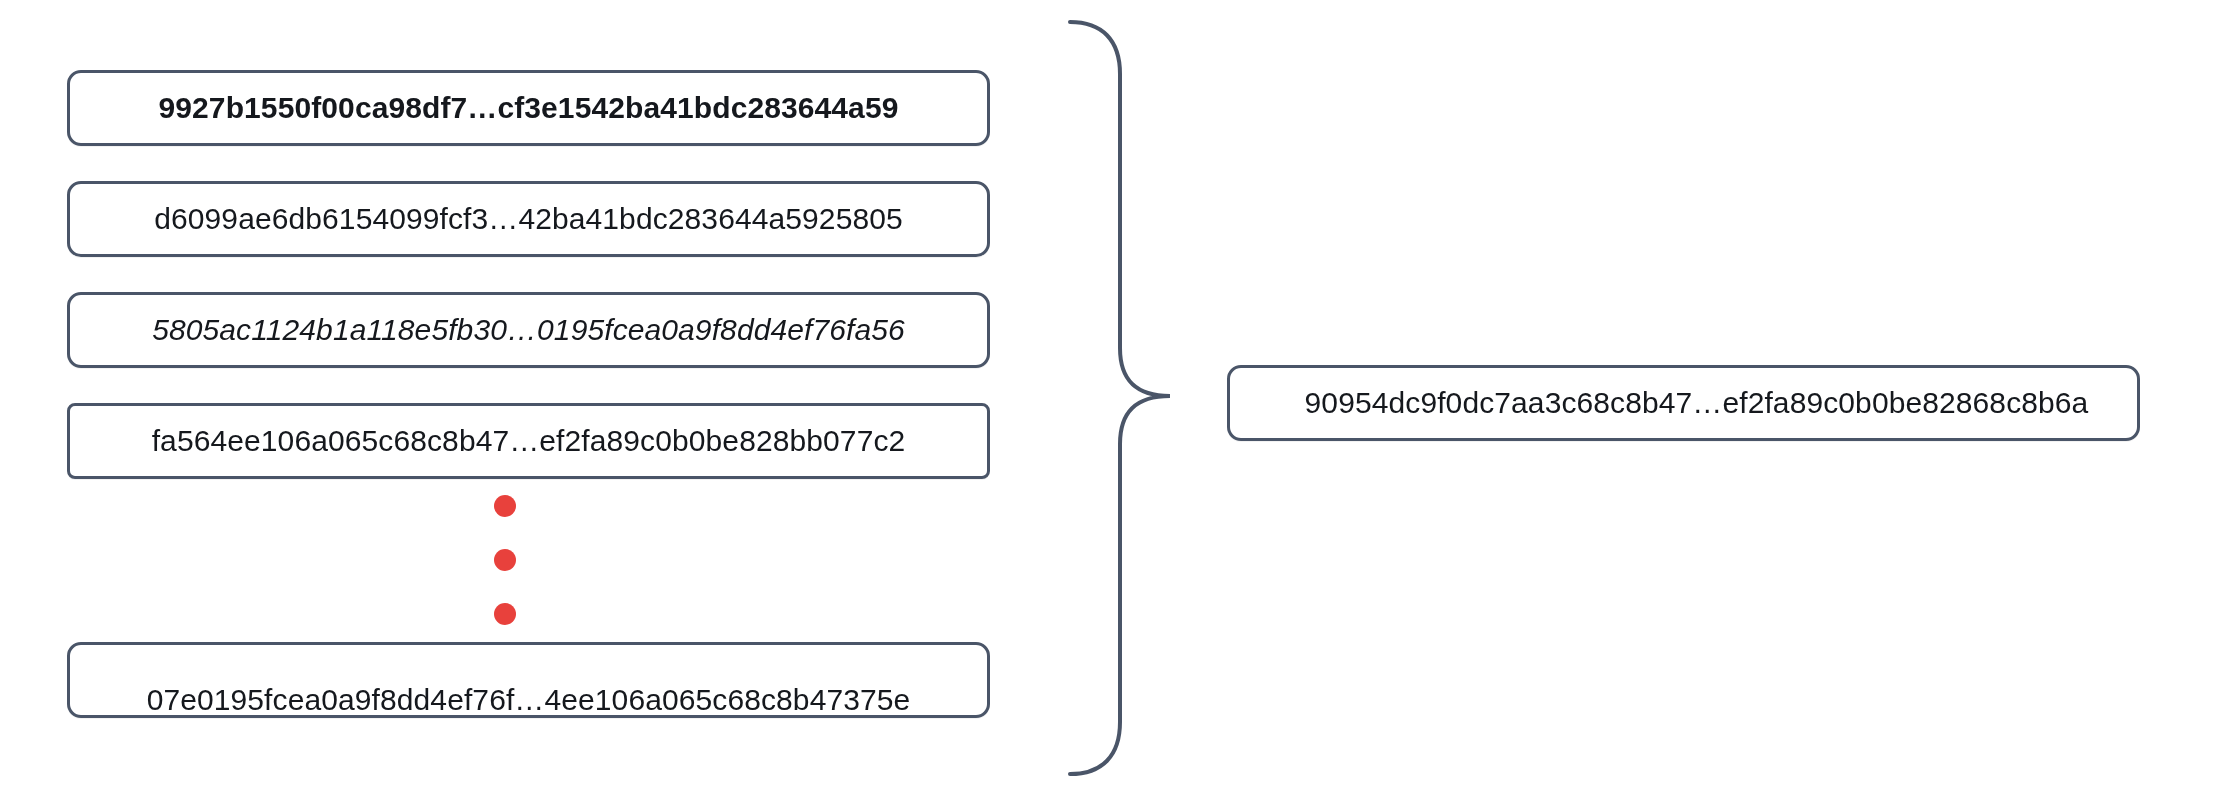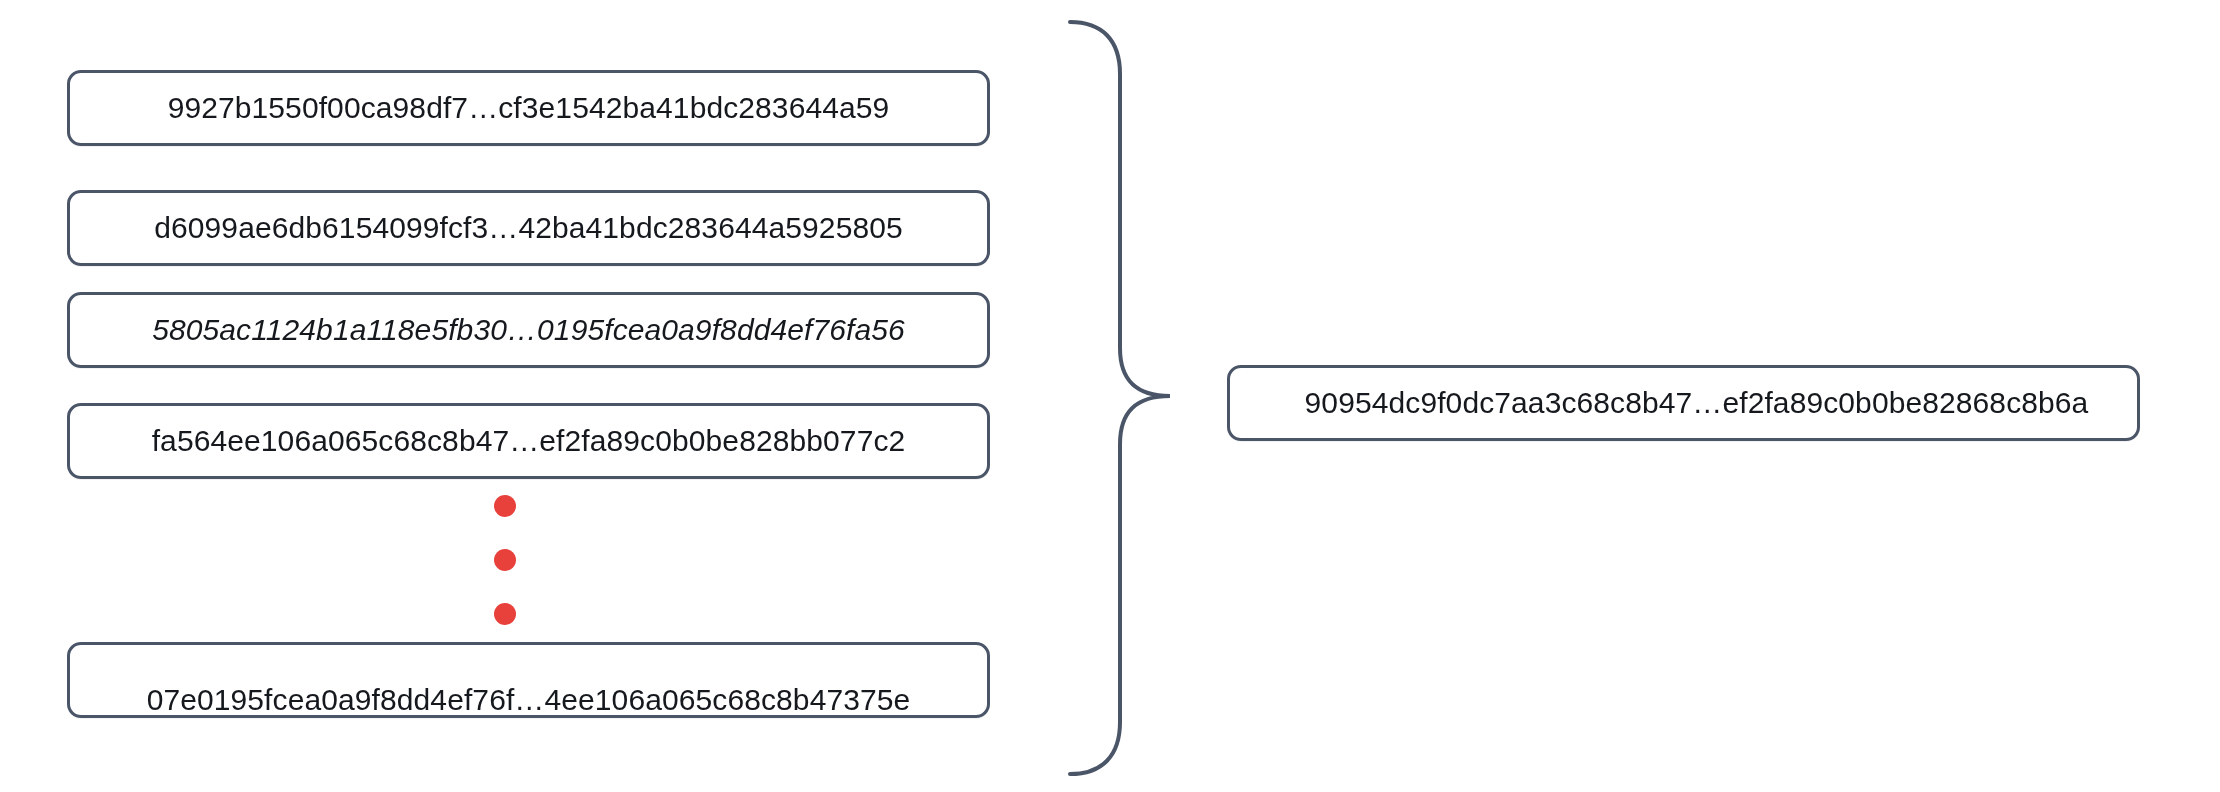--- a/index.html
+++ b/index.html
@@ -35,24 +35,24 @@
     font-size: 30px;
     line-height: 1;
     color: #15181d;
     letter-spacing: 0.1px;
     white-space: nowrap;
   }
 
   .input-box  { left: 67px;   width: 923px; height: 76px; }
   .result-box { left: 1227px; top: 365px; width: 913px; height: 76px; padding-left: 26px; }
 
-  .row-0 { top: 70px;  }
-  .row-1 { top: 190px; }
+  .row-0 { top: 70px; font-weight: bold;  }
+  .row-1 { top: 181px; }
   .row-2 { top: 292px; font-style: italic; }
-  .row-3 { top: 403px; }
+  .row-3 { top: 403px; border-radius: 8px; }
   .row-4 { top: 642px; align-items: flex-end; }
 
   
   .ellipsis {
     position: absolute;
     left: 492px;
     top: 495px;
     width: 26px;
     height: 130px;
     display: flex;

